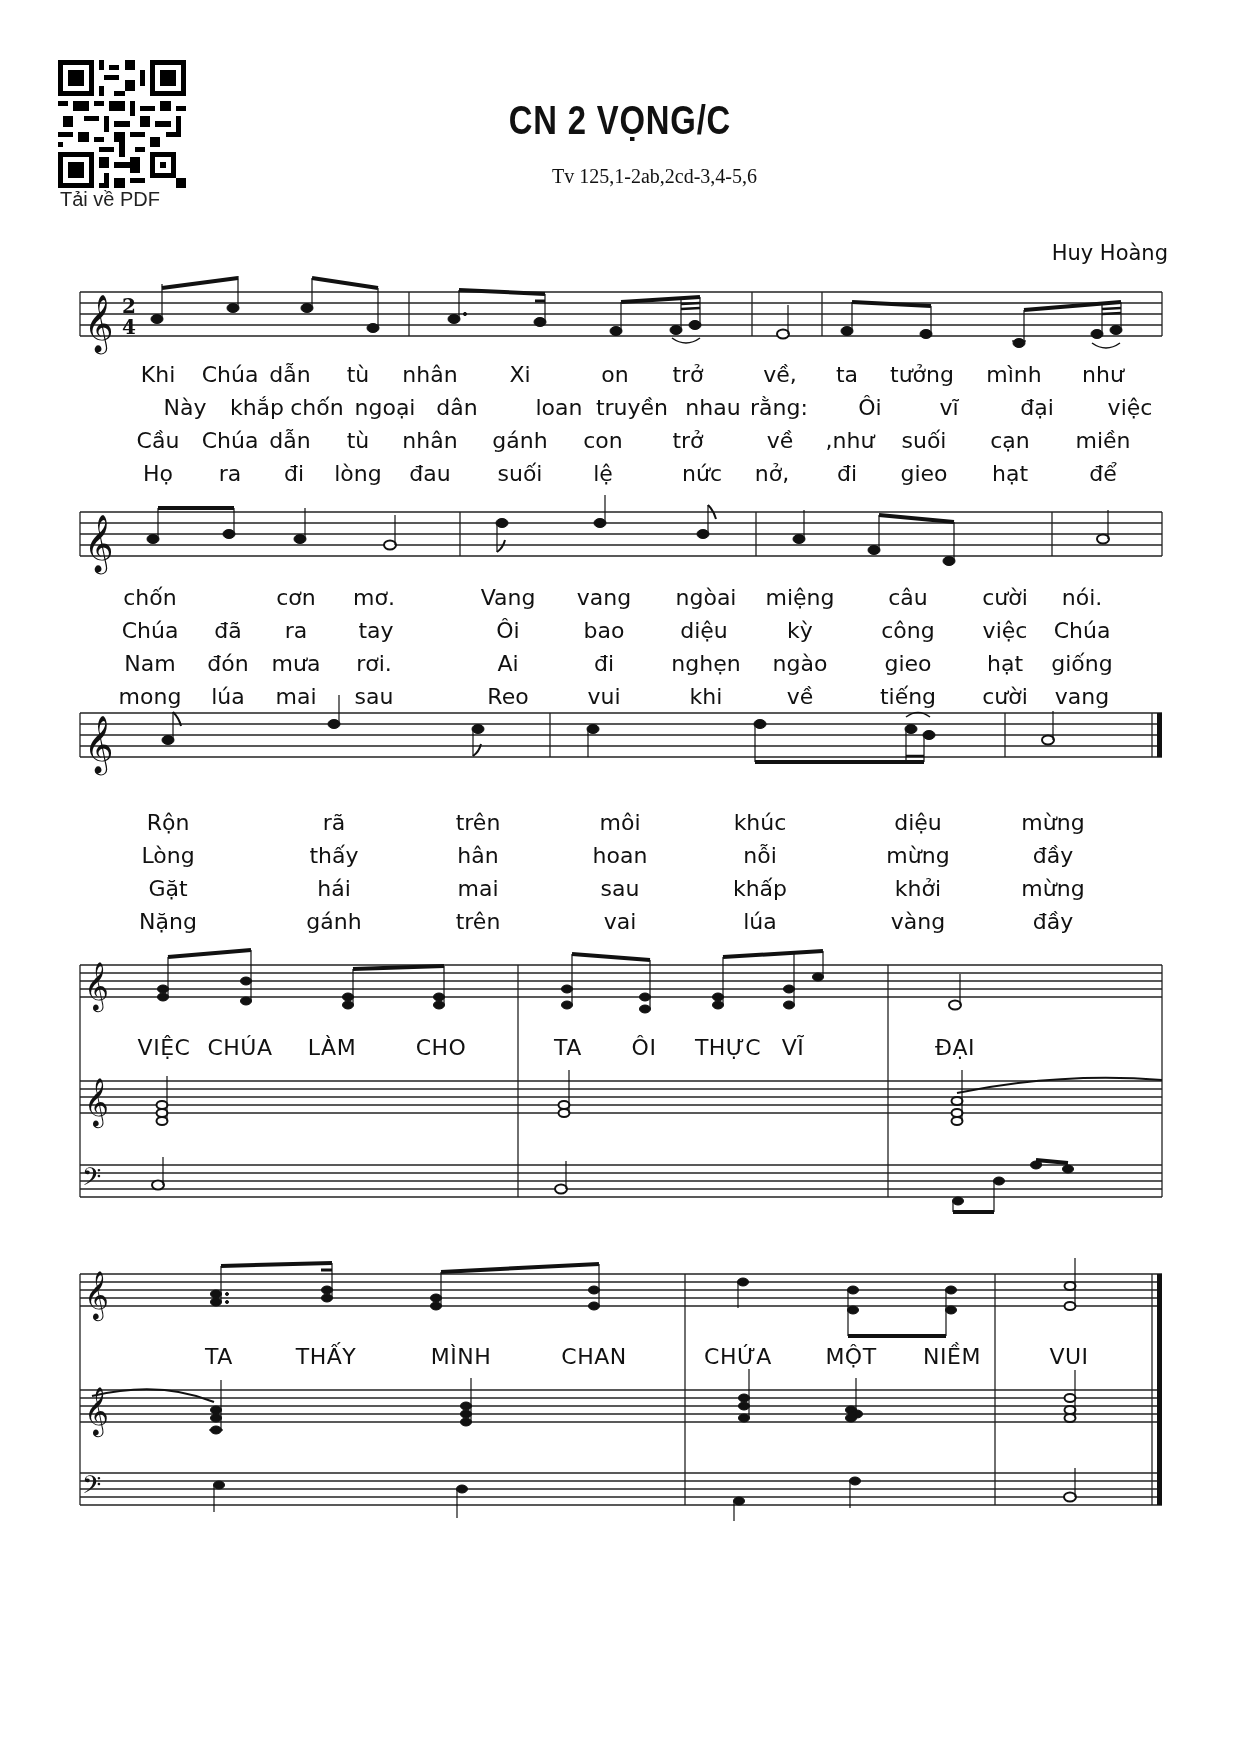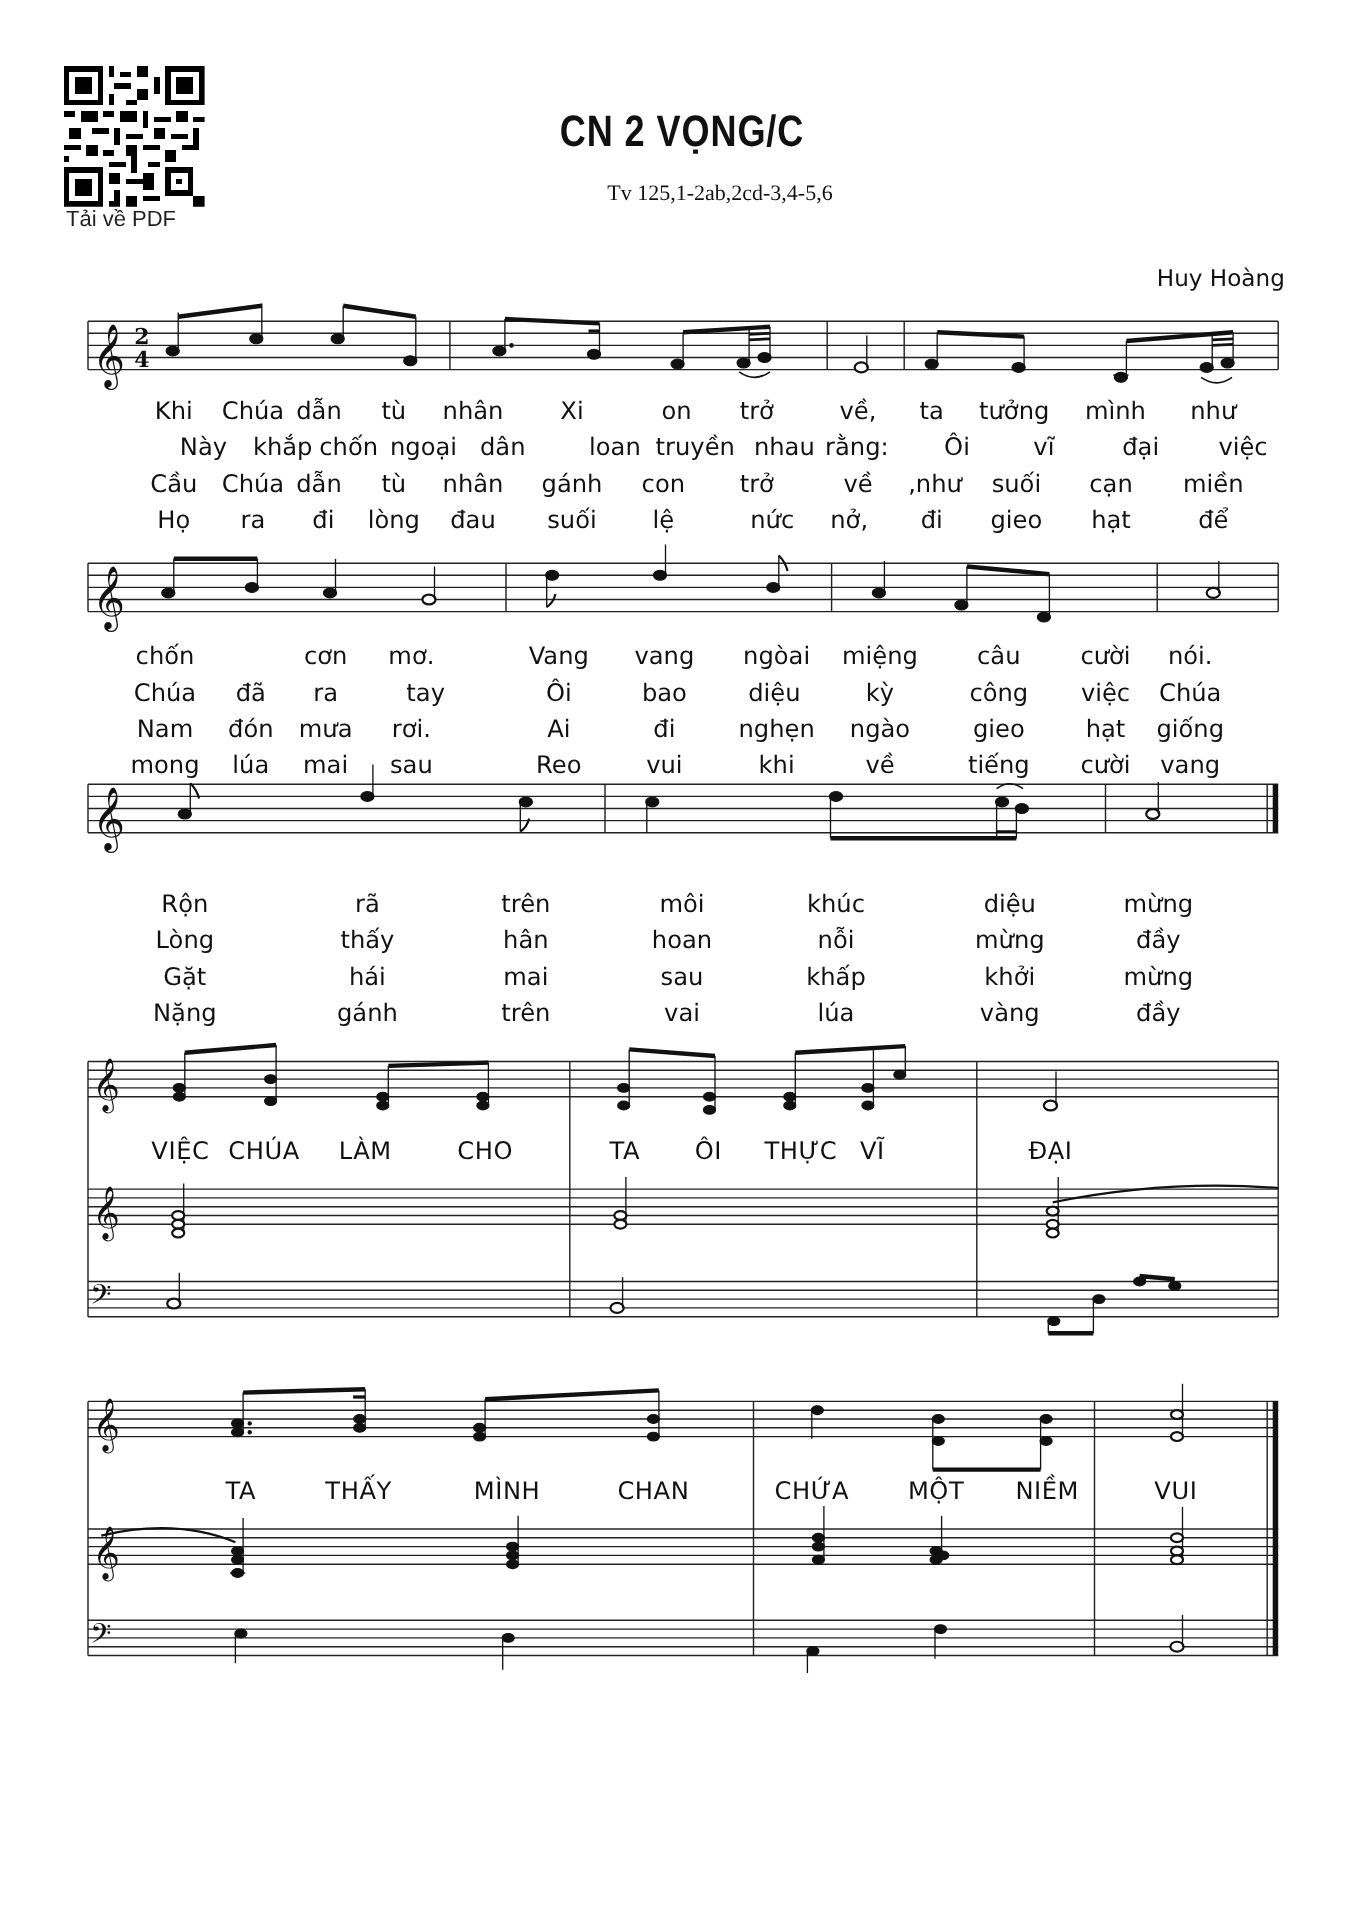--- a/index.html
+++ b/index.html
@@ -494,21 +494,21 @@
     <span style="left:706px">ngòai</span>
     <span style="left:800px">miệng</span>
     <span style="left:908px">câu</span>
     <span style="left:1005px">cười</span>
     <span style="left:1082px">nói.</span>
 </div>
 <div class="lyr-row" style="top:618px;">
   <span style="left:150px">Chúa</span>
     <span style="left:228px">đã</span>
     <span style="left:296px">ra</span>
-    <span style="left:387px">tay</span>
+    <span style="left:376px">tay</span>
     <span style="left:508px">Ôi</span>
     <span style="left:604px">bao</span>
     <span style="left:704px">diệu</span>
     <span style="left:800px">kỳ</span>
     <span style="left:908px">công</span>
     <span style="left:1005px">việc</span>
     <span style="left:1082px">Chúa</span>
 </div>
 <div class="lyr-row" style="top:651px;">
   <span style="left:150px">Nam</span>

